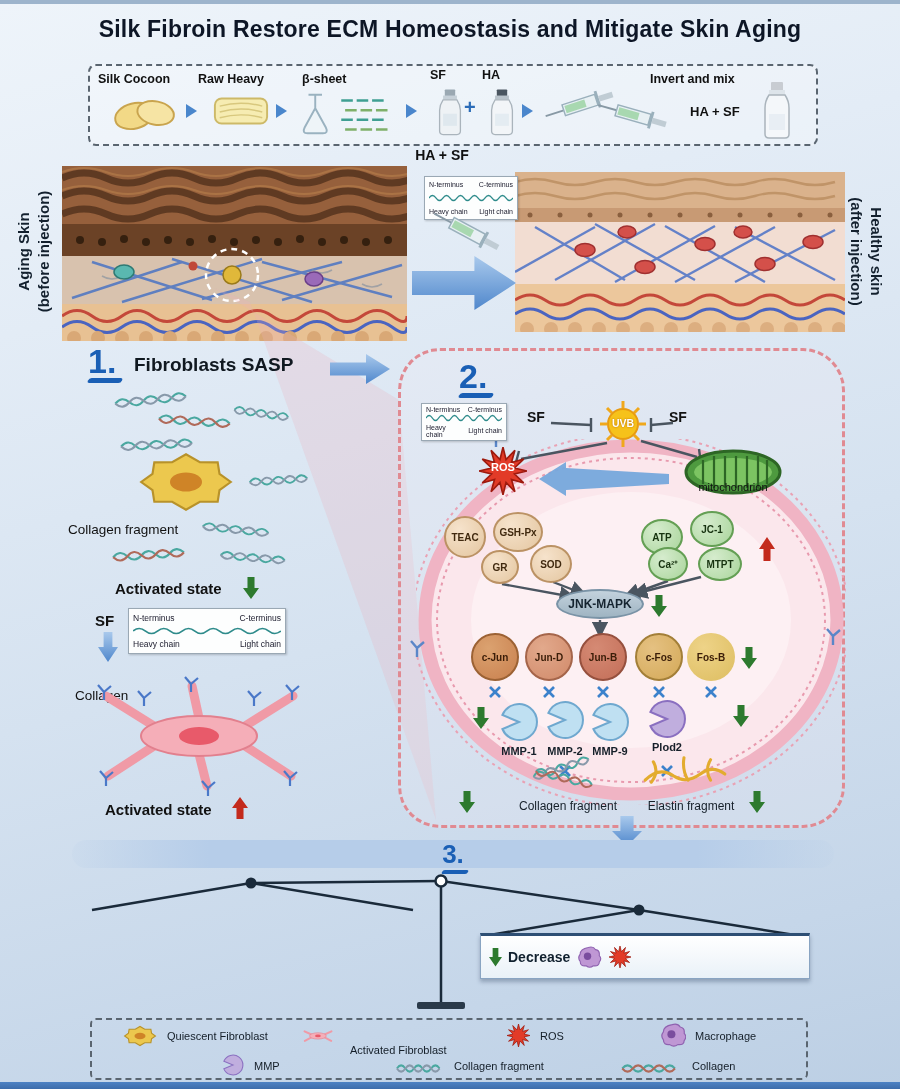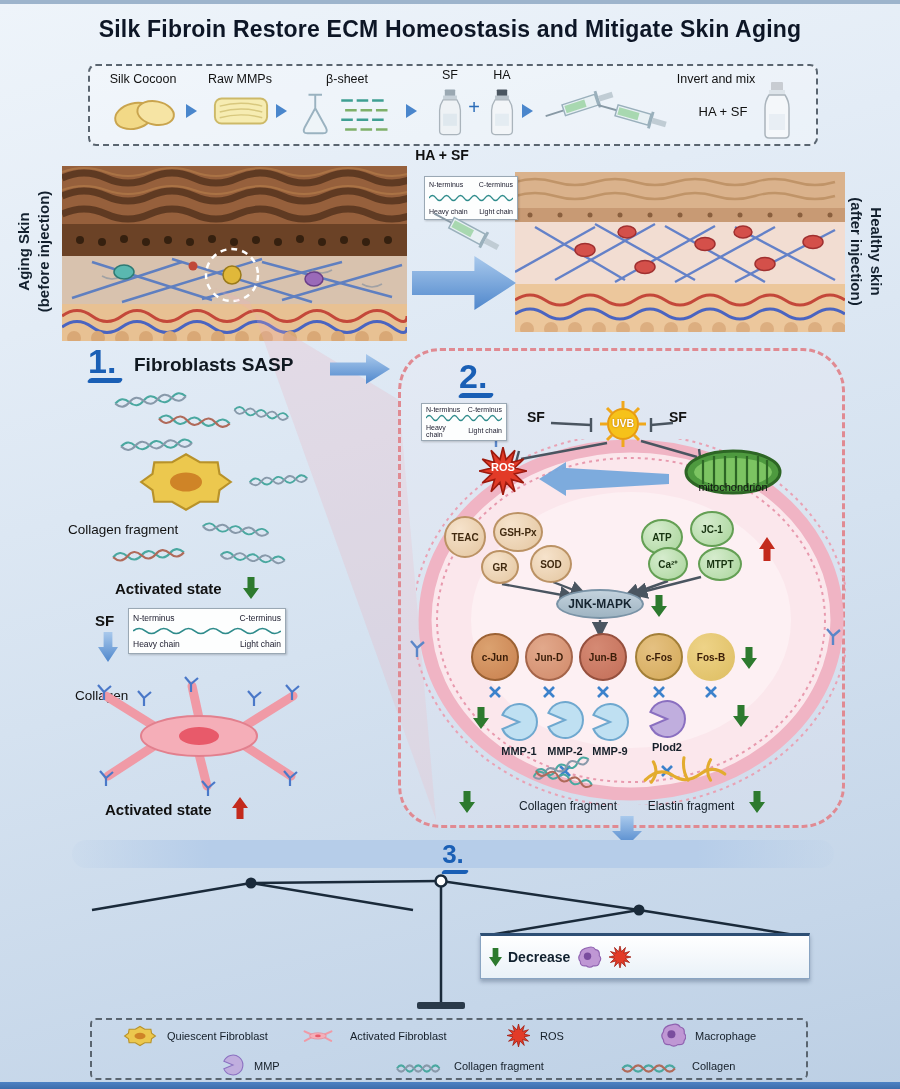--- a/index.html
+++ b/index.html
@@ -15,21 +15,21 @@
 .cp-down{clip-path:polygon(28% 0,72% 0,72% 50%,100% 50%,50% 100%,0 50%,28% 50%)}
 .cp-up{clip-path:polygon(50% 0,100% 50%,72% 50%,72% 100%,28% 100%,28% 50%,0 50%)}
 .cp-right{clip-path:polygon(0 28%,60% 28%,60% 0,100% 50%,60% 100%,60% 72%,0 72%)}
 .g{background:#2d7a2e}.r{background:#c32a1c}
 .bl{background:linear-gradient(180deg,#a9c9ec,#4f87cc)}
 .tri{position:absolute;width:0;height:0;border-left:11px solid #4a86cc;border-top:7px solid transparent;border-bottom:7px solid transparent}
 
 #main-title{top:12px;width:100%;text-align:center;font-size:23px;font-weight:bold;color:#0d1626;letter-spacing:.2px}
 
 #process-box{left:88px;top:60px;width:730px;height:82px;border:2px dashed #5a6570;border-radius:8px;background:rgba(255,255,255,.30)}
-.pstep{position:absolute;font-size:12.5px;font-weight:normal;text-align:center}
+.pstep{position:absolute;font-size:12.5px;font-weight:bold;}
 
 .vlabel{position:absolute;width:190px;text-align:center;font-weight:bold;font-size:15px;color:#13202e;line-height:1.3}
 
 .sf-inset{position:absolute;background:#fdfefe;border:1px solid #9aa8b4;box-shadow:1px 1px 2px rgba(0,0,0,.2);
   display:grid;grid-template-columns:1fr 1fr;align-items:center;padding:2px 4px}
 .sf-inset span{font-size:7px;color:#223}
 .sf-inset .rt{text-align:right}
 .sf-inset svg{grid-column:1/3;width:100%;height:10px}
 #inset-s1 span{font-size:8.5px}
 
@@ -71,21 +71,21 @@
 
   <div id="main-title" class="abs">Silk Fibroin Restore ECM Homeostasis and Mitigate Skin Aging</div>
 
   <div id="process-box" class="abs">
     <div class="pstep" style="left:8px;top:6px;width:90px">Silk Cocoon</div>
     <svg class="abs" style="left:20px;top:28px" width="68" height="40" viewBox="0 0 70 40">
       <ellipse cx="25" cy="22" rx="20" ry="13" fill="#f2d987" stroke="#c9a44e" stroke-width="2" transform="rotate(-14 25 22)"></ellipse>
       <ellipse cx="47" cy="19" rx="19" ry="12" fill="#f6e4a4" stroke="#c9a44e" stroke-width="2" transform="rotate(11 47 19)"></ellipse>
     </svg>
     <span class="tri" style="left:96px;top:38px"></span>
-    <div class="pstep" style="left:108px;top:6px;width:84px">Raw MMPs</div>
+    <div class="pstep" style="left:108px;top:6px;width:84px">Raw Heavy</div>
     <svg class="abs" style="left:122px;top:28px" width="58" height="34" viewBox="0 0 60 34">
       <rect x="3" y="4" width="54" height="26" rx="7" fill="#f6ecb2" stroke="#cdb968" stroke-width="2"></rect>
       <path d="M8,12 q22,-6 44,0 M8,18 q22,-6 44,0 M8,24 q22,-6 44,0" stroke="#d8c87e" fill="none" stroke-width="1.5"></path>
     </svg>
     <span class="tri" style="left:186px;top:38px"></span>
     <div class="pstep" style="left:212px;top:6px;width:90px">β-sheet</div>
     <svg class="abs" style="left:205px;top:24px" width="106" height="50" viewBox="0 0 110 50">
       <path d="M14,4 h14 M21,4 v14 l-11,20 q-3,6 3,6 h16 q6,0 3,-6 l-11,-20 v-14" fill="#eef4f8" stroke="#9ab2c0" stroke-width="2"></path>
       <g stroke-width="2.6" fill="none">
         <path d="M48,10 h12 M64,10 h12 M80,10 h12" stroke="#3f9f92"></path>
@@ -594,21 +594,21 @@
     <svg class="abs" style="left:203px;top:7px" width="46" height="18" viewBox="0 0 215 125">
       <g stroke="#f09aa6" stroke-width="14" stroke-linecap="round">
         <line x1="62" y1="52" x2="14" y2="30"></line>
           <line x1="153" y1="52" x2="201" y2="30"></line>
         <line x1="62" y1="72" x2="16" y2="96"></line>
           <line x1="153" y1="72" x2="199" y2="96"></line>
       </g>
       <ellipse cx="107" cy="62" rx="58" ry="22" fill="#f5aeb8" stroke="#e2808e" stroke-width="4"></ellipse>
       <ellipse cx="107" cy="62" rx="20" ry="10" fill="#e85a6a"></ellipse>
     </svg>
-    <div class="leglabel" style="left:258px;top:10px">Activated Fibroblast</div>
+    <div class="leglabel" style="left:258px;top:24px">Activated Fibroblast</div>
     <svg class="abs" style="left:414px;top:3px" width="25" height="25" viewBox="0 0 48 48">
       <polygon points="46,24 34.6,26.8 43.1,35 31.8,31.8 35,43.1 26.8,34.6 24,46 21.2,34.6 13,43.1 16.2,31.8 4.9,35 13.4,26.8 2,24 13.4,21.2 4.9,13 16.2,16.2 13,4.9 21.2,13.4 24,2 26.8,13.4 35,4.9 31.8,16.2 43.1,13 34.6,21.2" fill="#e23b28" stroke="#9e1a0e" stroke-width="1.5"></polygon>
     </svg>
     <div class="leglabel" style="left:448px;top:10px">ROS</div>
     <svg class="abs" style="left:568px;top:3px" width="26" height="24" viewBox="0 0 32 30">
       <path d="M15,2 q7,-2 10,3 q6,1 5,8 q4,4 0,9 q0,6 -8,5 q-5,4 -10,0 q-8,1 -8,-6 q-4,-5 0,-10 q0,-7 11,-9 z" fill="#bf97d4" stroke="#8f62b0" stroke-width="1.5"></path>
       <circle cx="14" cy="14" r="5" fill="#7a4d9e"></circle>
     </svg>
     <div class="leglabel" style="left:603px;top:10px">Macrophage</div>
     <svg class="abs" style="left:130px;top:34px;transform:scaleX(-1)" width="22" height="22" viewBox="0 0 40 40">

